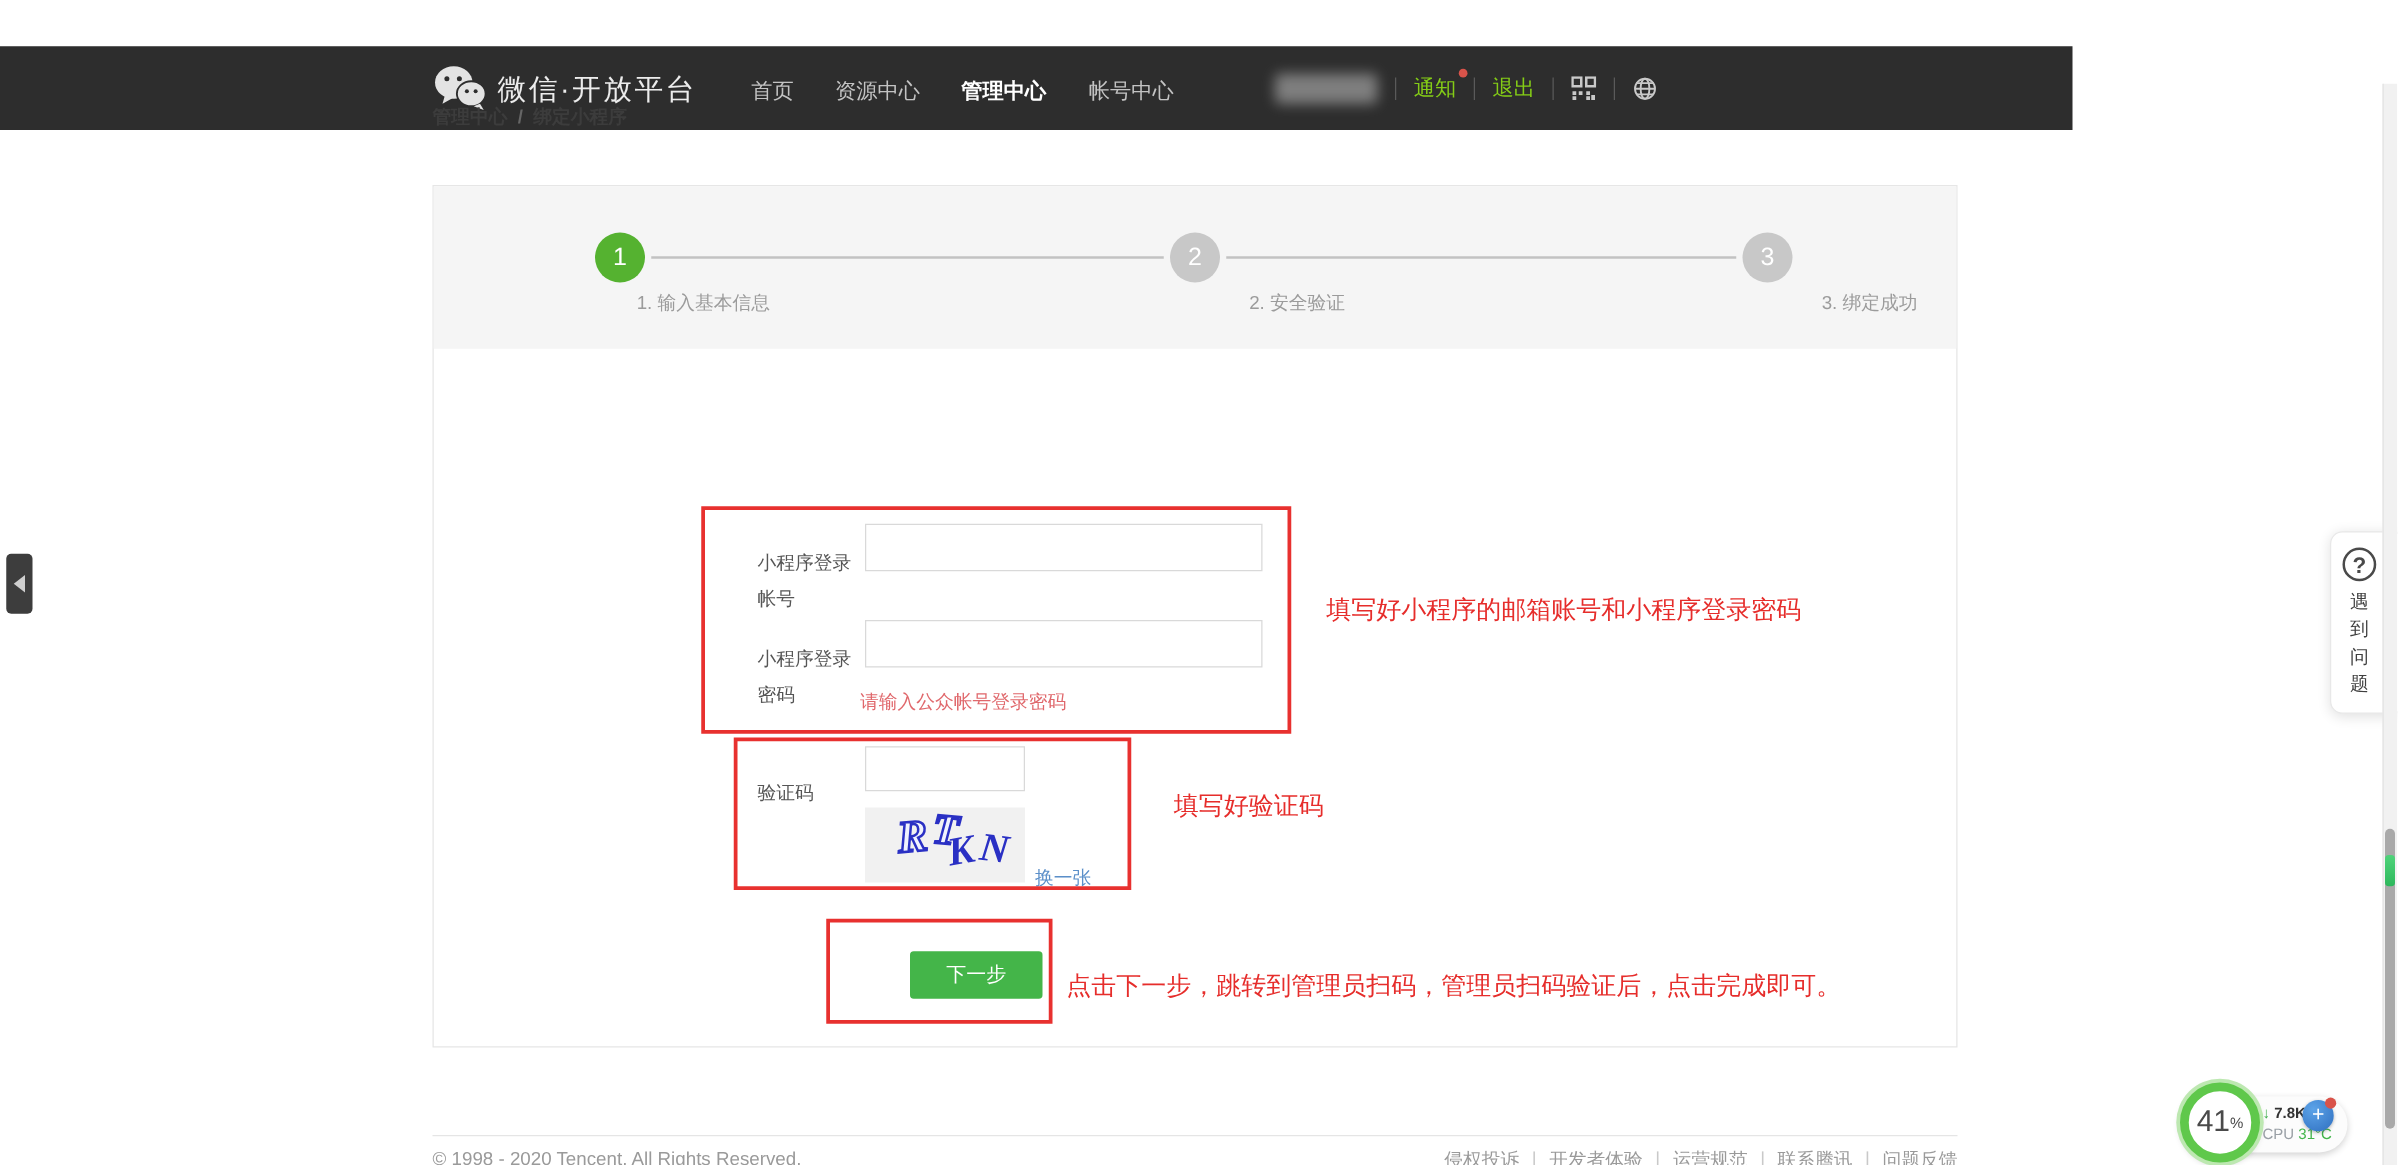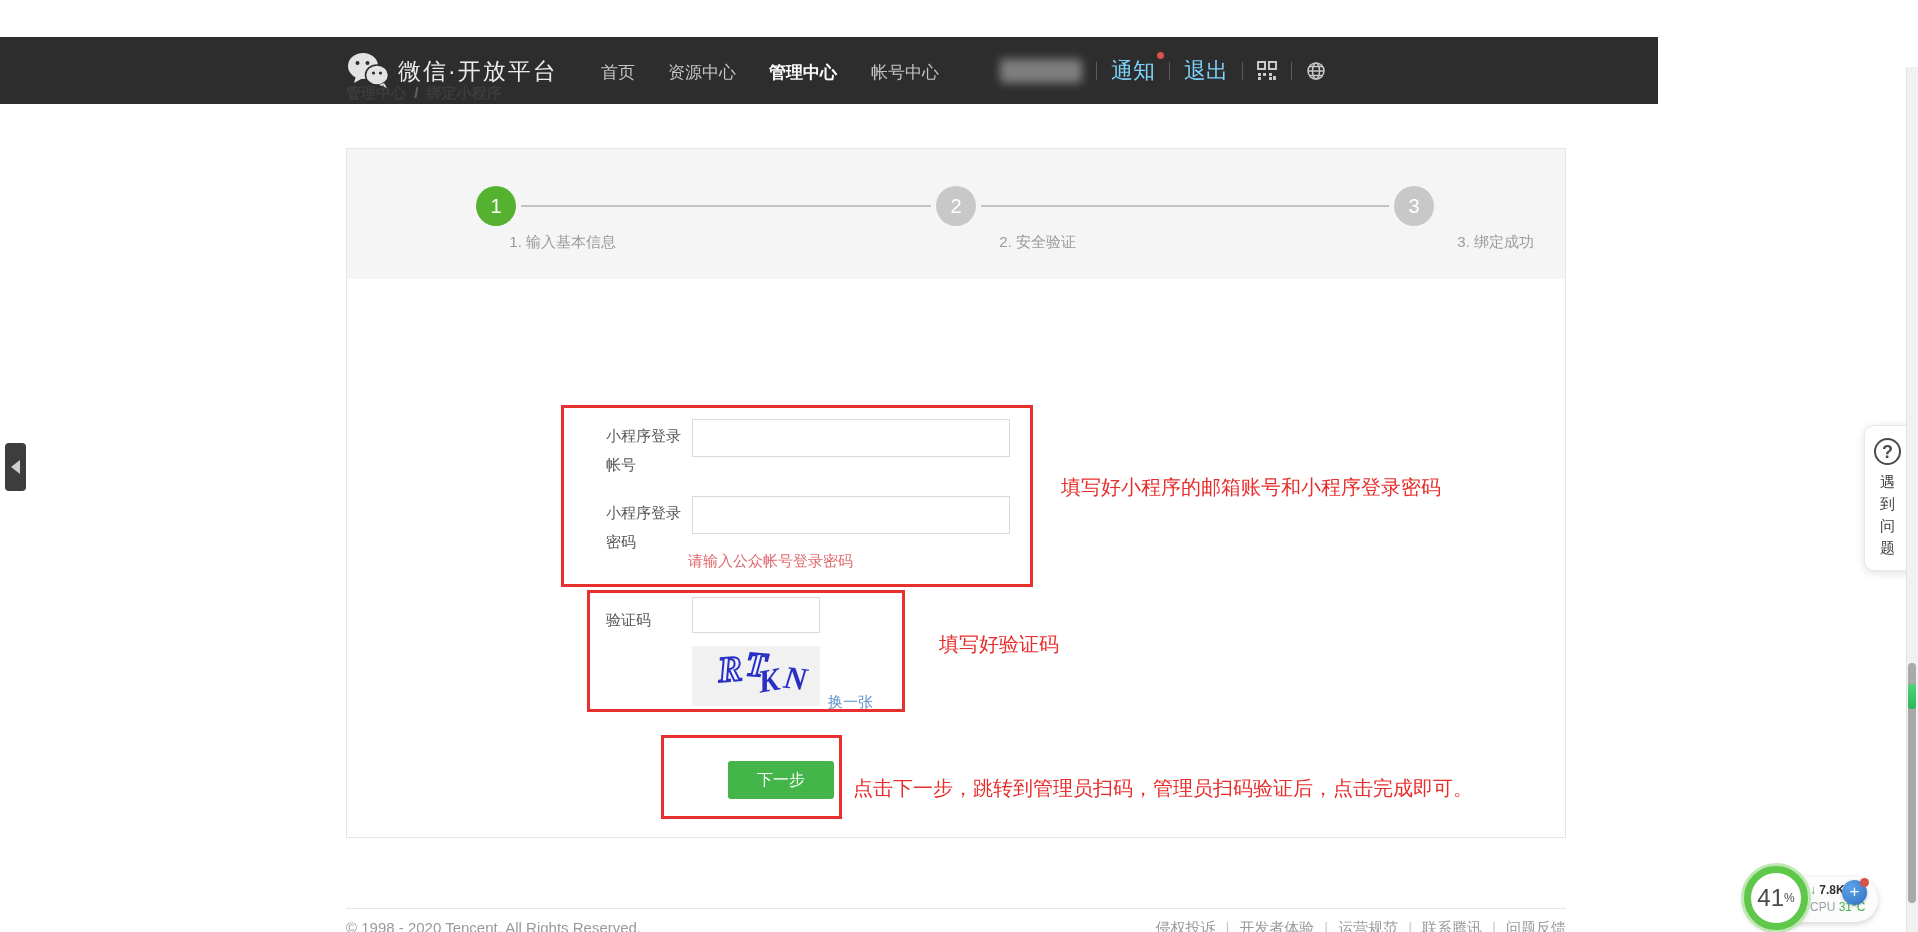--- a/index.html
+++ b/index.html
@@ -10,42 +10,42 @@
   
   .topbar { position:absolute; left:0; top:0; width:1658px; height:67px; background:#2d2d2d;margin-top:37px; }
   .brand-logo { position:absolute; left:346px; top:14px; width:44px; height:38px; }
   .brand-title { position:absolute; left:398px; top:19px; font-size:23px; color:#ececec; letter-spacing:2px; }
   .nav-item { position:absolute; top:24px; font-size:17px; color:#c3c3c3; cursor:pointer; }
   .nav-item.active { color:#ffffff; font-weight:bold; }
   .nav-home { left:601px; } .nav-res { left:668px; } .nav-mgmt { left:769px; } .nav-acct { left:871px; }
   .top-right { position:absolute; right:332px; top:0; height:67px; display:flex; align-items:center; gap:14px; }
   .user-blur { width:82px; height:24px; border-radius:4px; background:#9a9a9a; filter:blur(5px); opacity:.75; }
   .top-sep { width:1px; height:18px; background:#5a5a5a; }
-  .top-link { font-size:22px; color:#7dd3fc; cursor:pointer; position:relative; white-space:nowrap; }
+  .top-link { font-size:17px; color:#84cc16; cursor:pointer; position:relative; white-space:nowrap; }
   .notice-dot { position:absolute; top:-4px; right:-9px; width:7px; height:7px; border-radius:50%; background:#d9534a; }
   .top-icon { width:20px; height:20px; display:block; cursor:pointer; }
 
   
   .breadcrumb { position:absolute; left:346px; top:84px; font-size:15px; color:#3c3c3c;font-weight:bold; }
   .breadcrumb .crumb { cursor:pointer; }
   .breadcrumb .sep { color:#666; margin:0 4px; }
 
   
   .card { position:absolute; left:346px; top:148px; width:1220px; height:690px;
     background:#fff; border:1px solid #e6e6e6; }
   .stepper { position:absolute; left:0; top:0; width:1218px; height:130px; background:#f5f5f5; }
   .step-circle { position:absolute; top:37px; width:40px; height:40px; border-radius:50%;
     color:#fff; font-size:20px; text-align:center; line-height:40px; }
   .step-circle.active { background:#55b230; }
   .step-circle.idle { background:#c8c8c8; }
   .step-label { position:absolute; top:84px; width:240px; text-align:right; font-size:15px; color:#9b9b9b; }
   .step-line { position:absolute; top:56px; height:2px; background:#c2c2c2; }
 
   
-  .fld-label { position:absolute; width:86px; font-size:15px; color:#555; line-height:29px; }
+  .fld-label { position:absolute; width:86px; font-size:15px; color:#555; line-height:29px;margin-top:15px; }
   .txt-input { position:absolute; width:318px; height:38px; border:1px solid #d9d9d9; background:#fff;
     font-size:15px; padding:0 8px; outline:none; }
   .error-text { position:absolute; font-size:15px; color:#e0686c; }
   .red-box { position:absolute; border:3px solid #e8312f; pointer-events:none; }
   .annotation { position:absolute; font-size:20px; font-weight:normal; color:#e62d2b; white-space:nowrap; }
   .captcha-input { position:absolute; width:128px; height:36px; border:1px solid #d9d9d9; background:#fff;
     font-size:15px; padding:0 8px; outline:none; }
   .captcha-img { position:absolute; width:128px; height:60px; background:#f1f1f1; overflow:hidden; cursor:pointer; }
   .cap-ch { position:absolute; font-family:"Liberation Serif", serif; font-style:italic; font-weight:bold;
     color:#2a30c4; }

